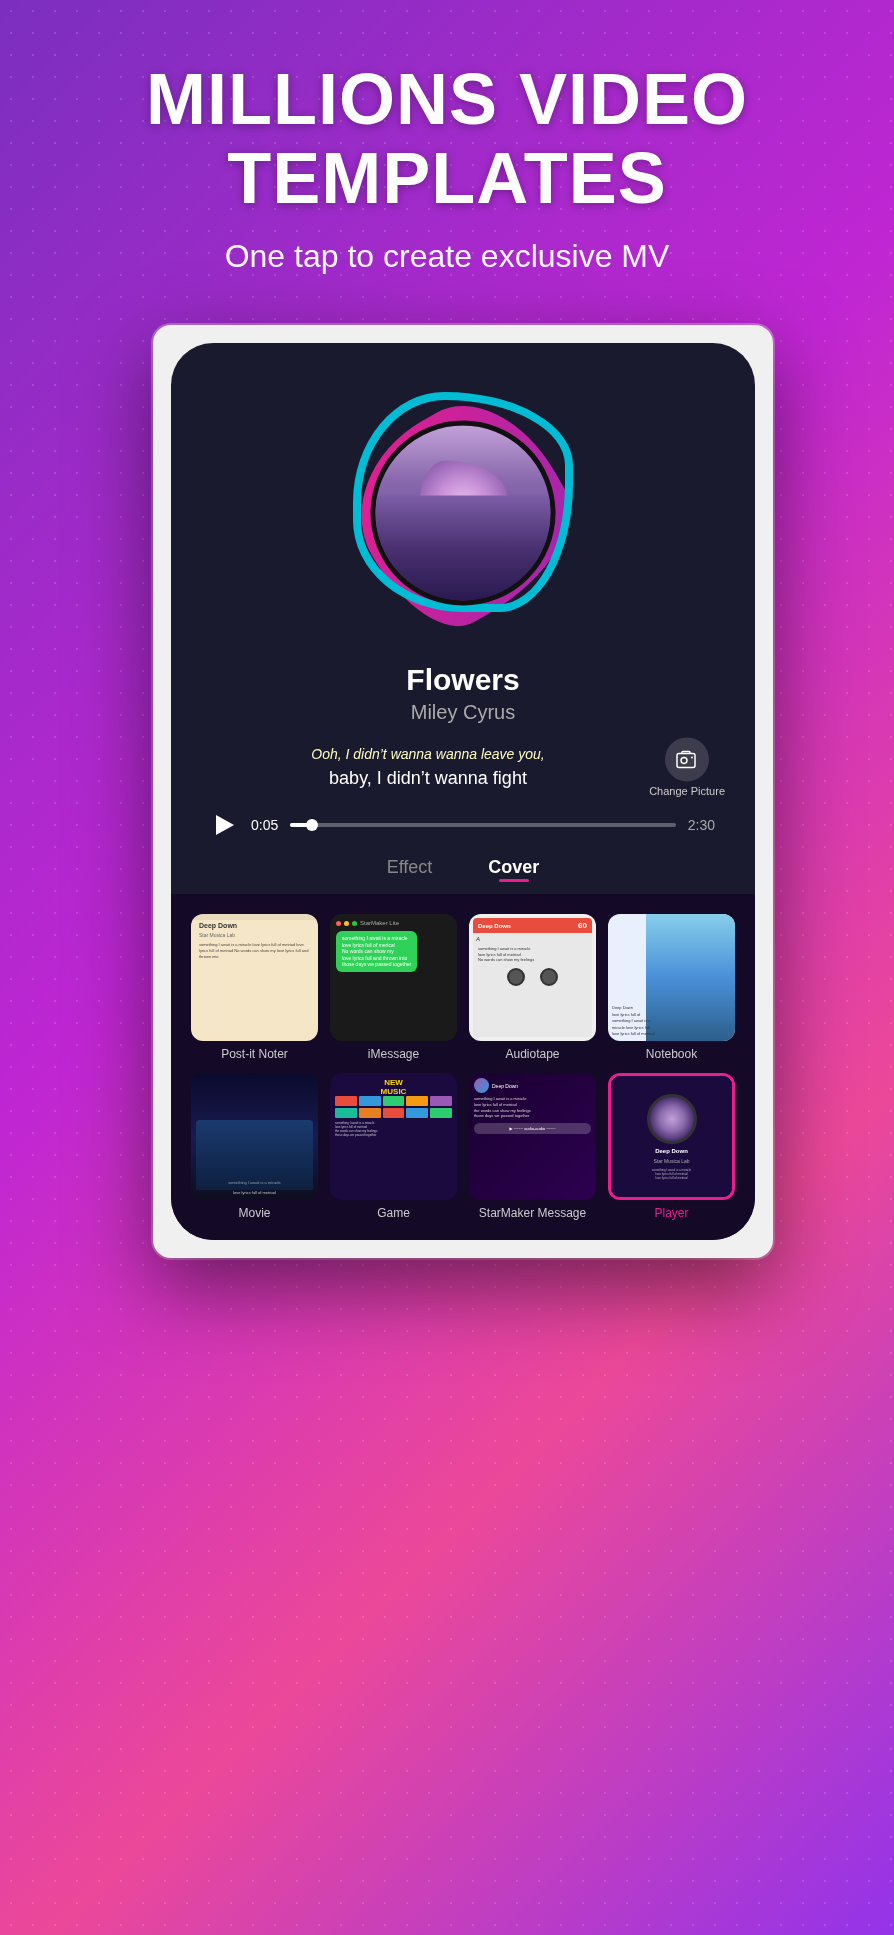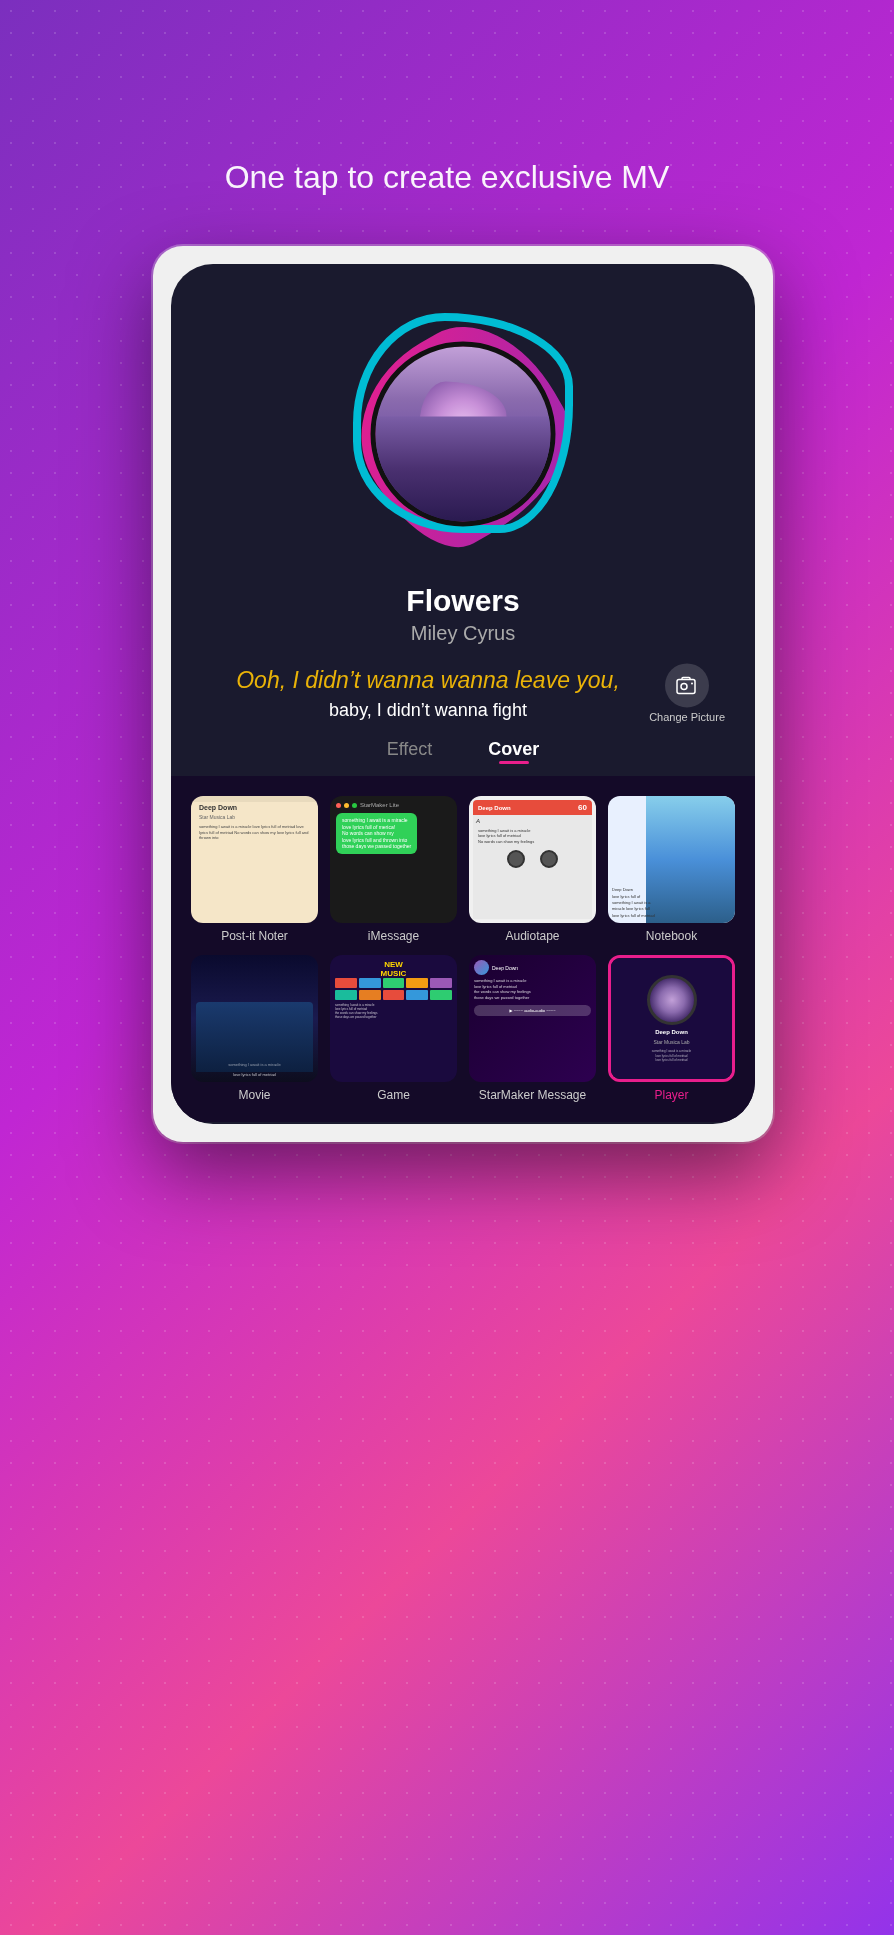--- a/index.html
+++ b/index.html
@@ -48,21 +48,21 @@
     .phone-wrapper {
       position: relative;
       z-index: 2;
       display: flex;
       justify-content: center;
       margin-top: 20px;
     }
     .phone-outer {
       width: 620px;
       background: #f0f0f0;
-      border-radius: 30px;
+      border-radius: 18px;
       padding: 18px;
       box-shadow: 0 30px 80px rgba(0,0,0,0.5), 0 0 0 2px rgba(255,255,255,0.3);
       margin-left: 32px;
     }
     .phone-inner {
       background: #1a1a2e;
       border-radius: 42px;
       overflow: hidden;
       position: relative;
       min-height: 860px;
@@ -155,22 +155,22 @@
 
     
     .lyrics-container {
       margin-top: 22px;
       text-align: center;
       position: relative;
       width: 100%;
       padding-right: 70px;
     }
     .lyric-line1 {
-      font-size: 23px;
-      color: #eab308;
+      font-size: 14px;
+      color: #fef9c3;
       font-style: italic;
     }
     .lyric-line2 {
       font-size: 18px;
       color: #ffffff;
       margin-top: 6px;
     }
     .change-picture-btn {
       position: absolute;
       right: 0;
@@ -486,21 +486,22 @@
     .player-title { font-size: 6px; color: white; font-weight: 700; text-align: center; }
     .player-sub { font-size: 5px; color: #aaa; text-align: center; }
   </style>
 </head>
 <body>
 
 <div class="bg-dots"></div>
 
 <div class="header">
   <div class="header-title">
-    <br>
+    <span>MILLIONS VIDEO</span><br>
+    <span>TEMPLATES</span>
   </div>
   <div class="header-subtitle">One tap to create exclusive MV</div>
 </div>
 
 <div class="phone-wrapper">
   <div class="phone-outer">
     <div class="phone-inner">
 
       <div class="screen-content">
 
@@ -523,20 +524,32 @@
                 <circle cx="9" cy="13" r="3" stroke="white" stroke-width="1.5" fill="none"></circle>
                 <path d="M7 6V5a1 1 0 011-1h6a1 1 0 011 1v1" stroke="white" stroke-width="1.5" fill="none"></path>
                 <circle cx="17" cy="10" r="1" fill="white"></circle>
               </svg>
             </div>
             <div class="change-picture-label">Change
 Picture</div>
           </div>
         </div>
 
+        <div class="progress-section">
+          <div class="progress-controls">
+            <div class="play-btn">
+              <div class="play-triangle"></div>
+            </div>
+            <div class="time-current">0:05</div>
+            <div class="progress-bar-track">
+              <div class="progress-bar-fill"></div>
+            </div>
+            <div class="time-total">2:30</div>
+          </div>
+        </div>
 
         <div class="tabs-row">
           <div class="tab-item">Effect</div>
           <div class="tab-item active">Cover</div>
         </div>
 
       </div>
 
       <div class="template-section">
         <div class="template-grid">

